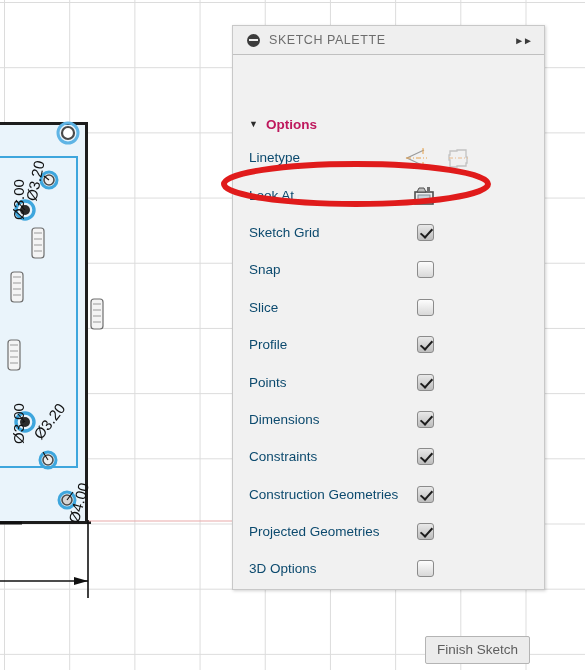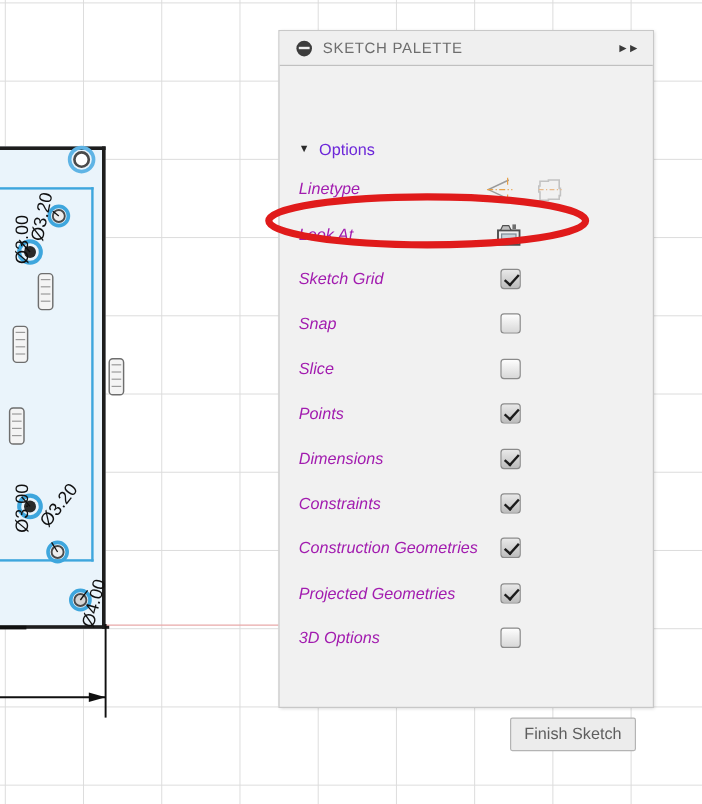--- a/index.html
+++ b/index.html
@@ -127,38 +127,37 @@
     padding: 7px 0 7px 16px;
   }
   .caret {
     font-size: 9px;
     color: #2b2b2b;
     margin-right: 8px;
     line-height: 1;
   }
   .section-title {
     font-size: 13.5px;
-    font-weight: normal;
-    color: #6d28d9;
+    font-weight: bold;
+    color: #be185d;
   }
 
   .opt-row {
     position: relative;
     height: 37.4px;
     display: flex;
     align-items: center;
     padding-left: 16px;
     padding-right: 14px;
   }
   .opt-label {
     font-size: 13.5px;
-    color: #a21caf;
+    color: #0c4a6e;
     flex: 1 1 auto;
     white-space: nowrap;
-    font-style: italic;
   }
   .opt-control {
     flex: 0 0 auto;
     display: flex;
     align-items: center;
     justify-content: flex-end;
     width: 130px;
   }
 
   
@@ -378,20 +377,26 @@
       </span>
     </div>
 
     <div class="opt-row">
       <span class="opt-label">Slice</span>
       <span class="opt-control">
         <span class="cbox"></span>
       </span>
     </div>
 
+    <div class="opt-row">
+      <span class="opt-label">Profile</span>
+      <span class="opt-control">
+        <span class="cbox checked"></span>
+      </span>
+    </div>
 
     <div class="opt-row">
       <span class="opt-label">Points</span>
       <span class="opt-control">
         <span class="cbox checked"></span>
       </span>
     </div>
 
     <div class="opt-row">
       <span class="opt-label">Dimensions</span>

